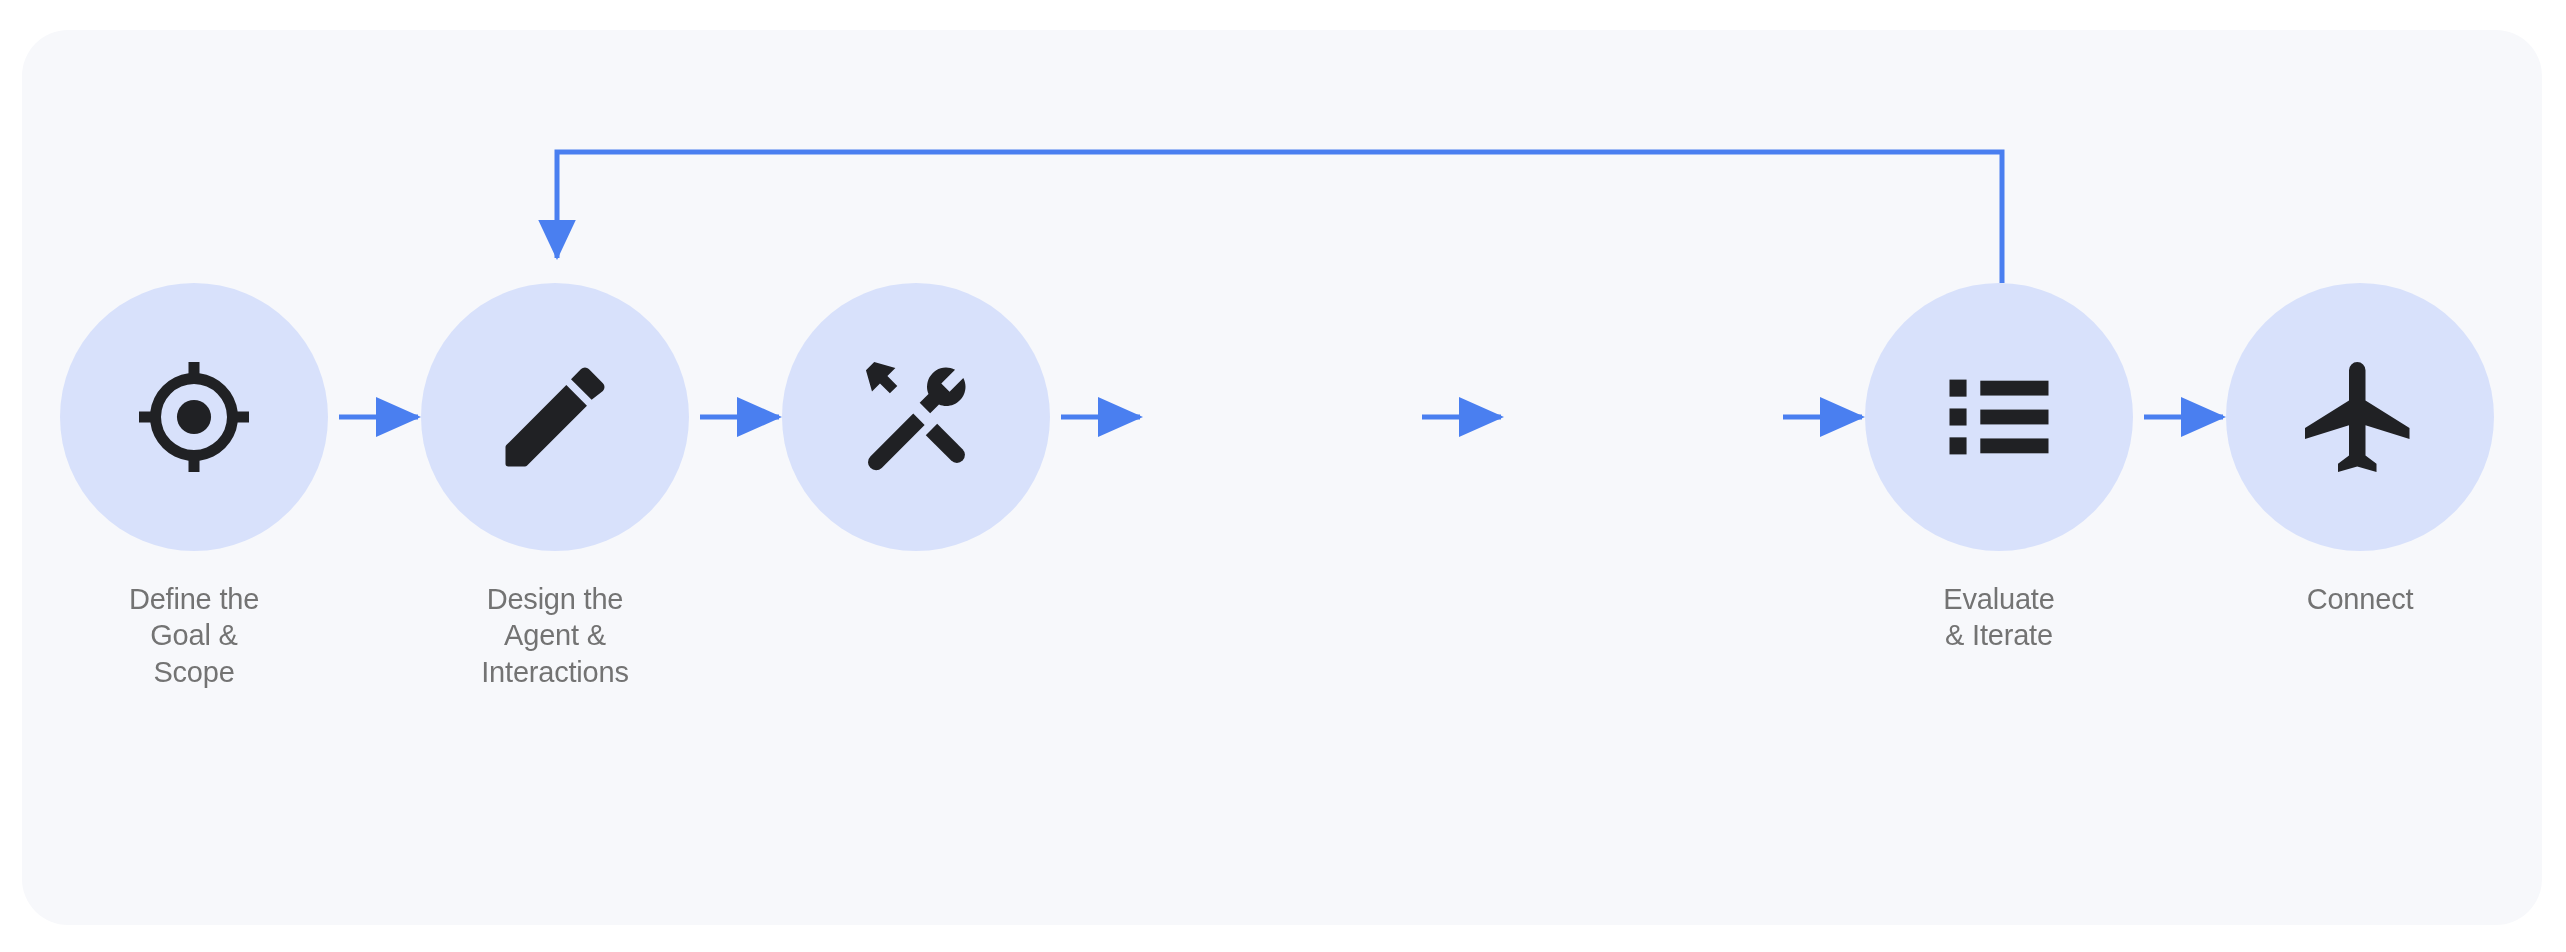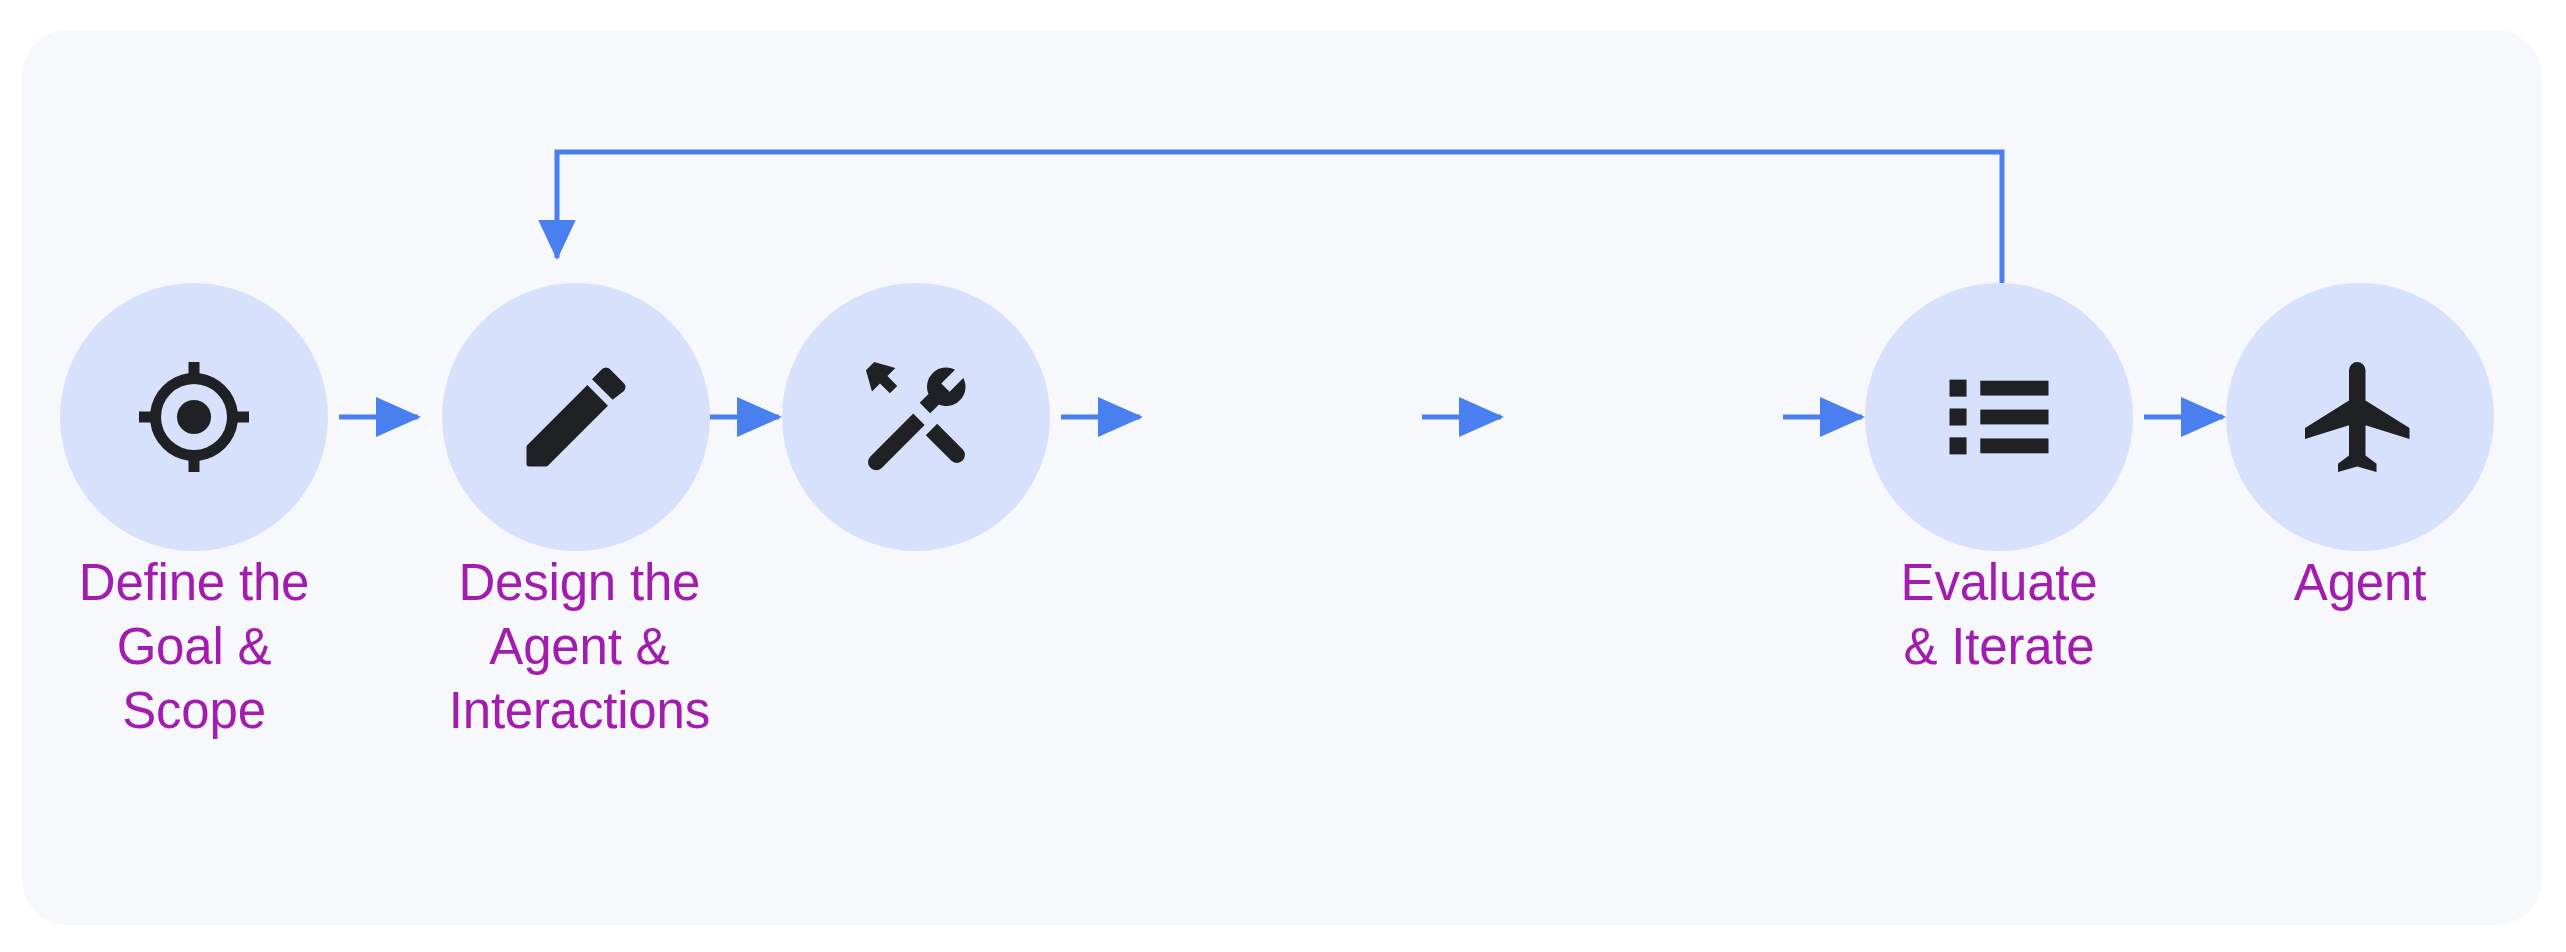--- a/index.html
+++ b/index.html
@@ -70,24 +70,25 @@
   }
 
   .node-circle svg {
     width: 132px;
     height: 132px;
     display: block;
     fill: #202124;
   }
 
   .step-label {
+    margin-top: 30px;
     text-align: center;
-    font-size: 51px;
+    font-size: 29px;
     line-height: 1.25;
-    color: #a21caf;
+    color: #737373;
     font-family: "Liberation Sans", sans-serif;
     white-space: pre-line;
     letter-spacing: -0.2px;
   }
 </style>
 </head>
 <body>
 
 <div id="diagram-root">
 
@@ -122,21 +123,21 @@
         <svg viewBox="0 0 24 24">
           <path d="M11 2h2v2.06A8.01 8.01 0 0 1 19.94 11H22v2h-2.06A8.01 8.01 0 0 1 13 19.94V22h-2v-2.06A8.01 8.01 0 0 1 4.06 13H2v-2h2.06A8.01 8.01 0 0 1 11 4.06V2zm1 4a6 6 0 1 0 0 12a6 6 0 0 0 0-12z"></path>
           <circle cx="12" cy="12" r="3.1"></circle>
         </svg>
       </div>
       <div class="step-label">Define the
 Goal &amp;
 Scope</div>
     </div>
 
-    <div class="step" style="left:442px;align-items:flex-end;">
+    <div class="step" style="left:421px;">
       <div class="node-circle">
         <svg viewBox="0 0 24 24">
           <path d="M3 17.46v3.04a.5.5 0 0 0 .5.5h3.04a.5.5 0 0 0 .35-.15L17.81 9.94l-3.75-3.75L3.15 17.1a.5.5 0 0 0-.15.36zm17.71-10.2a1 1 0 0 0 0-1.41l-2.56-2.56a1 1 0 0 0-1.41 0l-1.83 1.83l3.75 3.75l2.05-1.61z"></path>
         </svg>
       </div>
       <div class="step-label">Design the
 Agent &amp;
 Interactions</div>
     </div>
 
@@ -168,17 +169,17 @@
       <div class="step-label">Evaluate
 &amp; Iterate</div>
     </div>
 
     <div class="step" style="left:2226px;">
       <div class="node-circle">
         <svg viewBox="0 0 24 24">
           <path d="M21 16v-2l-8-5V3.5A1.5 1.5 0 0 0 11.5 2A1.5 1.5 0 0 0 10 3.5V9l-8 5v2l8-2.5V19l-2 1.5V22l3.5-1l3.5 1v-1.5L13 19v-5.5L21 16z"></path>
         </svg>
       </div>
-      <div class="step-label">Agent</div>
+      <div class="step-label">Connect</div>
     </div>
 
   </div>
 </div>
 
 </body></html>

